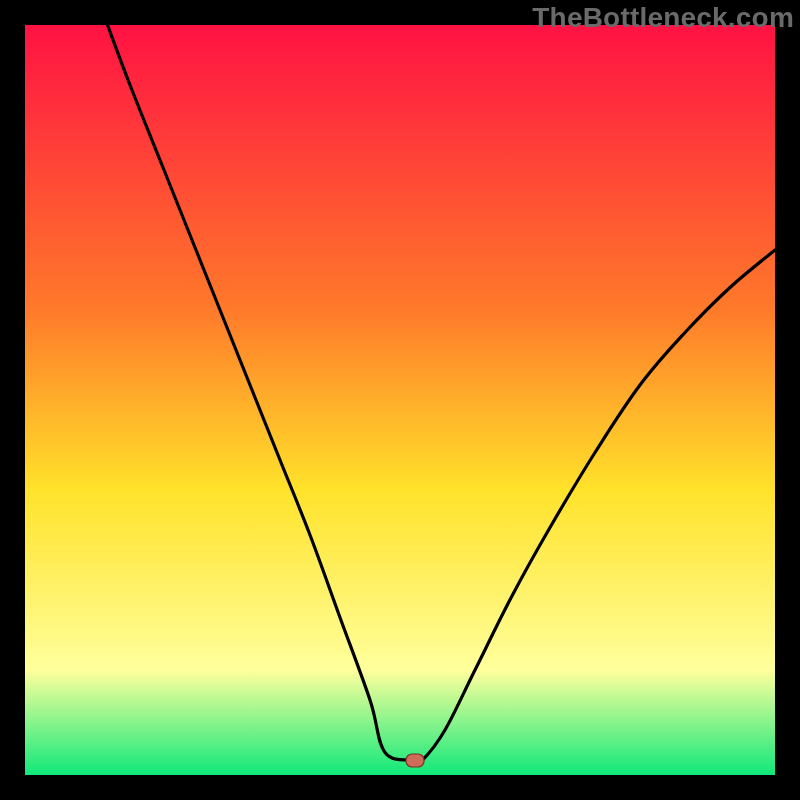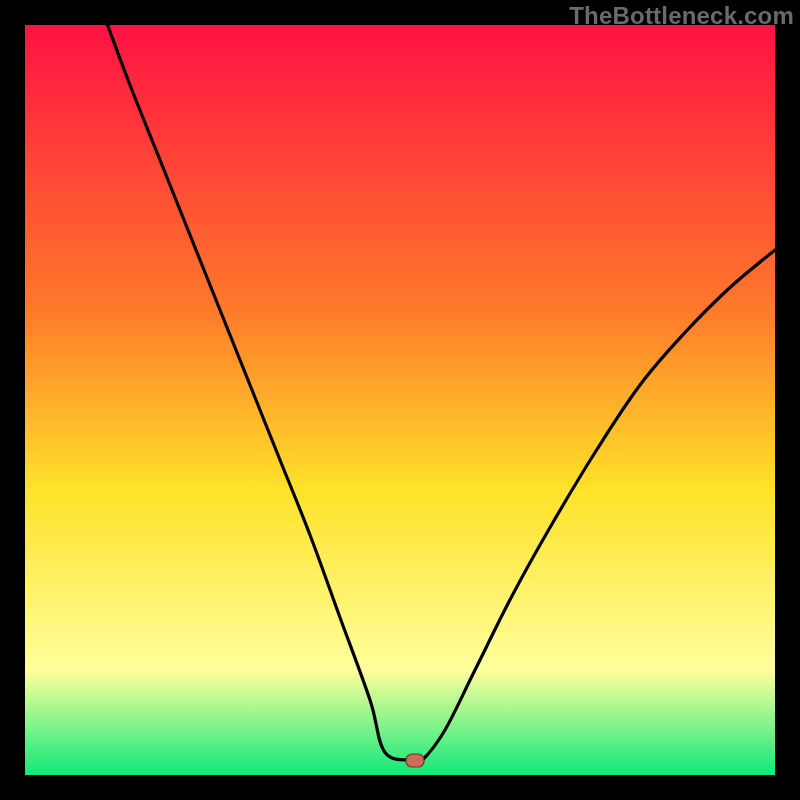--- a/index.html
+++ b/index.html
@@ -27,21 +27,21 @@
     height: 750px;
   }
   svg {
     display: block;
   }
   .watermark {
     position: absolute;
     top: 2px;
     right: 6px;
     color: #6a6a6a;
-    font-size: 24px;
+    font-size: 28px;
     font-weight: 600;
     letter-spacing: 0.2px;
     font-family: Arial, sans-serif;
   }
 </style>
 </head>
 <body>
 
 <div class="frame">
 

